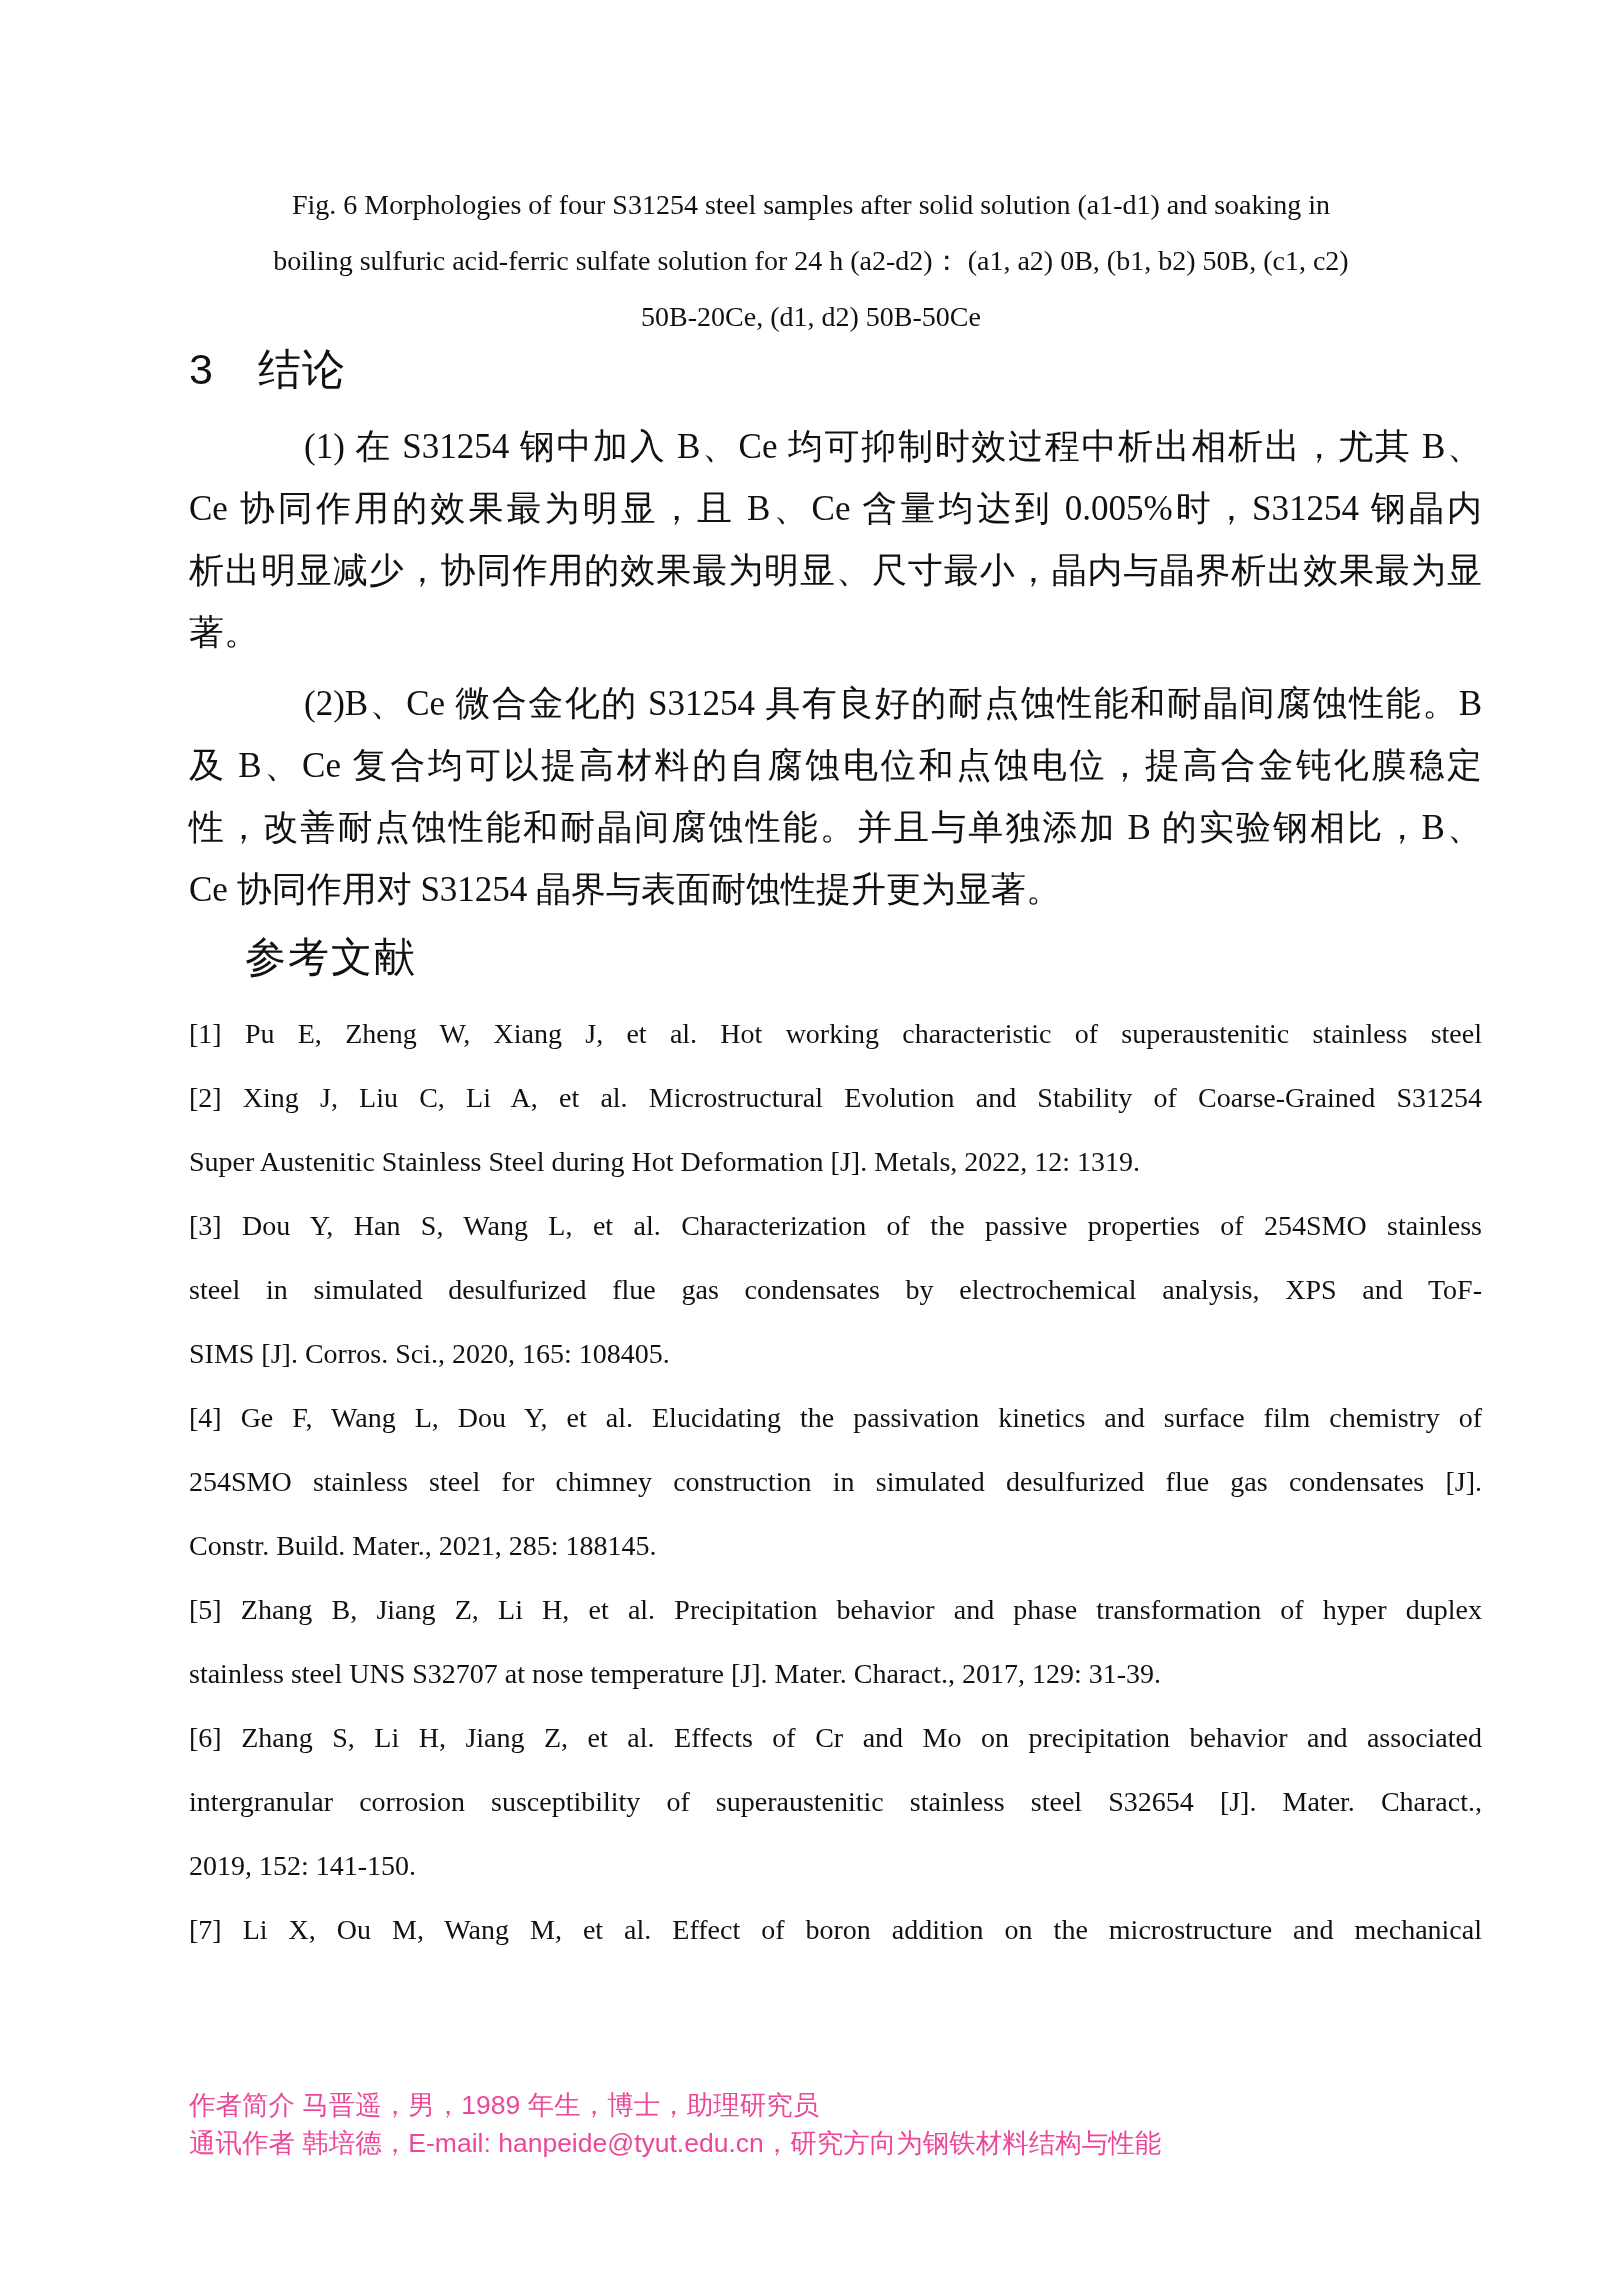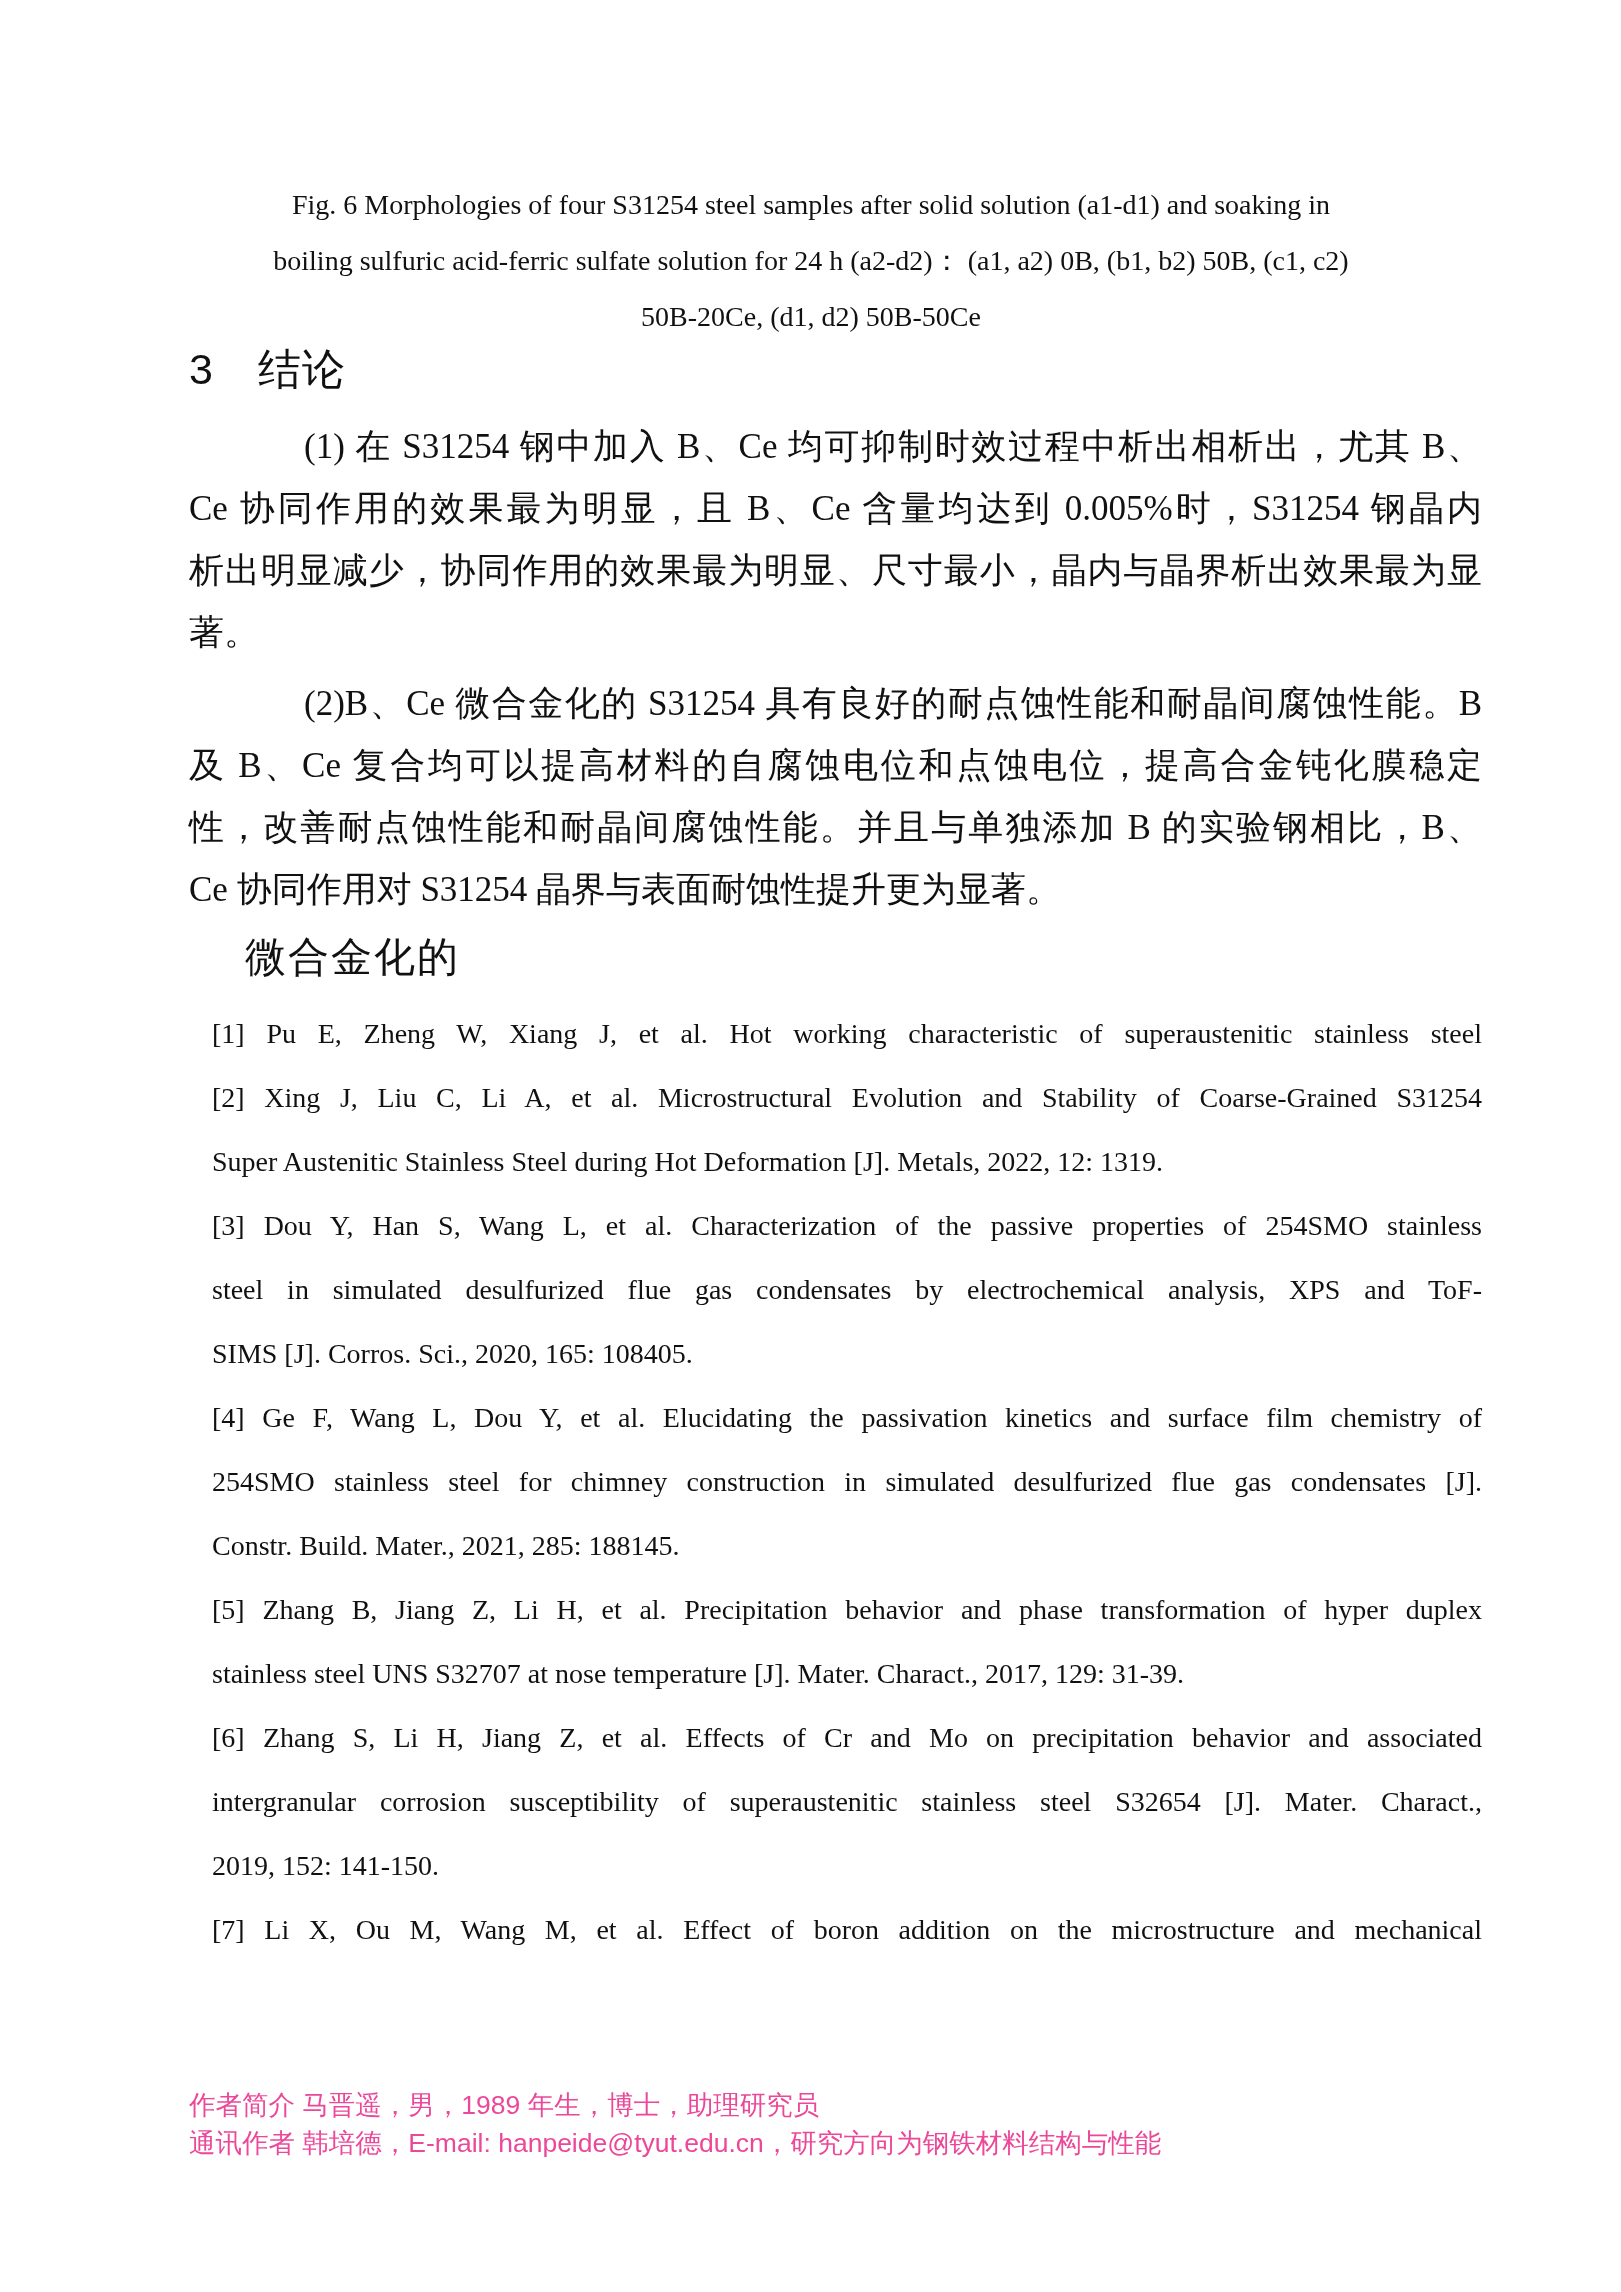--- a/index.html
+++ b/index.html
@@ -47,21 +47,20 @@
   }
   .para .line.indent{text-indent:115px;}
   
   .refs{
     position:absolute;left:189px;top:1002px;width:1293px;
     font-size:28px;
   }
   .refs .line{
     height:64px;line-height:64px;
     white-space:nowrap;
-    margin-left:23px;
   }
   .refs .line.jl{
     white-space:normal;
     text-align:justify;
     text-align-last:justify;
   }
   
   .footnote{
     position:absolute;left:189px;top:2086px;width:1293px;
     font-size:26.5px;line-height:38px;
@@ -90,21 +89,21 @@
         <div class="line">著。</div>
       </div>
       <div class="para">
         <div class="line jl indent">(2)B、Ce 微合金化的 S31254 具有良好的耐点蚀性能和耐晶间腐蚀性能。B</div>
         <div class="line jl">及 B、Ce 复合均可以提高材料的自腐蚀电位和点蚀电位，提高合金钝化膜稳定</div>
         <div class="line jl">性，改善耐点蚀性能和耐晶间腐蚀性能。并且与单独添加 B 的实验钢相比，B、</div>
         <div class="line">Ce 协同作用对 S31254 晶界与表面耐蚀性提升更为显著。</div>
       </div>
     </div>
 
-  <div class="h2">微合金化的</div>
+  <div class="h2">参考文献</div>
 
   <div class="refs">
       <div class="ref">
         <div class="line jl">[1] Pu E, Zheng W, Xiang J, et al. Hot working characteristic of superaustenitic stainless steel</div>
       </div>
       <div class="ref">
         <div class="line jl">[2] Xing J, Liu C, Li A, et al. Microstructural Evolution and Stability of Coarse-Grained S31254</div>
         <div class="line">Super Austenitic Stainless Steel during Hot Deformation [J]. Metals, 2022, 12: 1319.</div>
       </div>
       <div class="ref">

